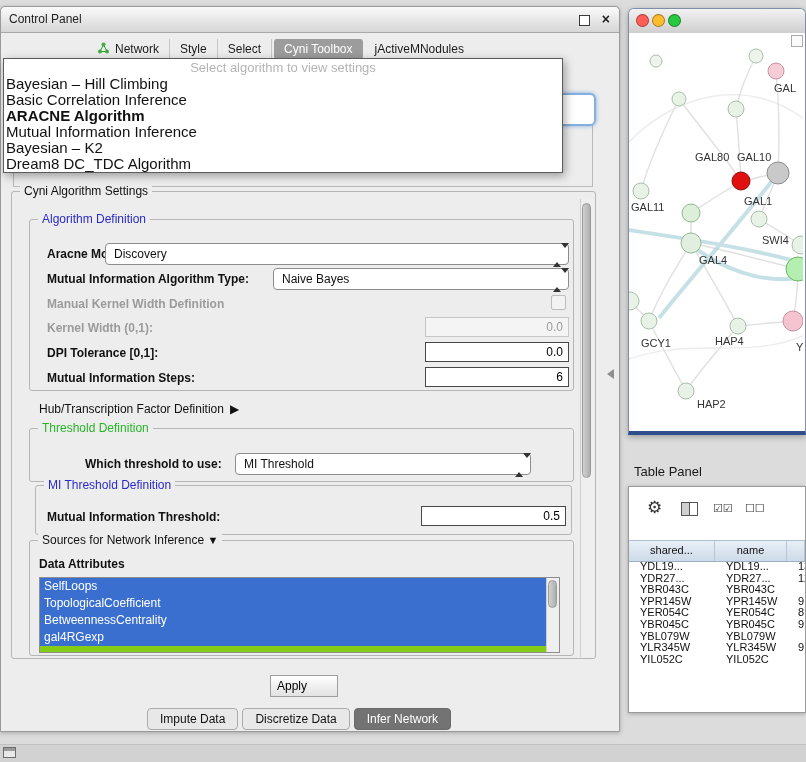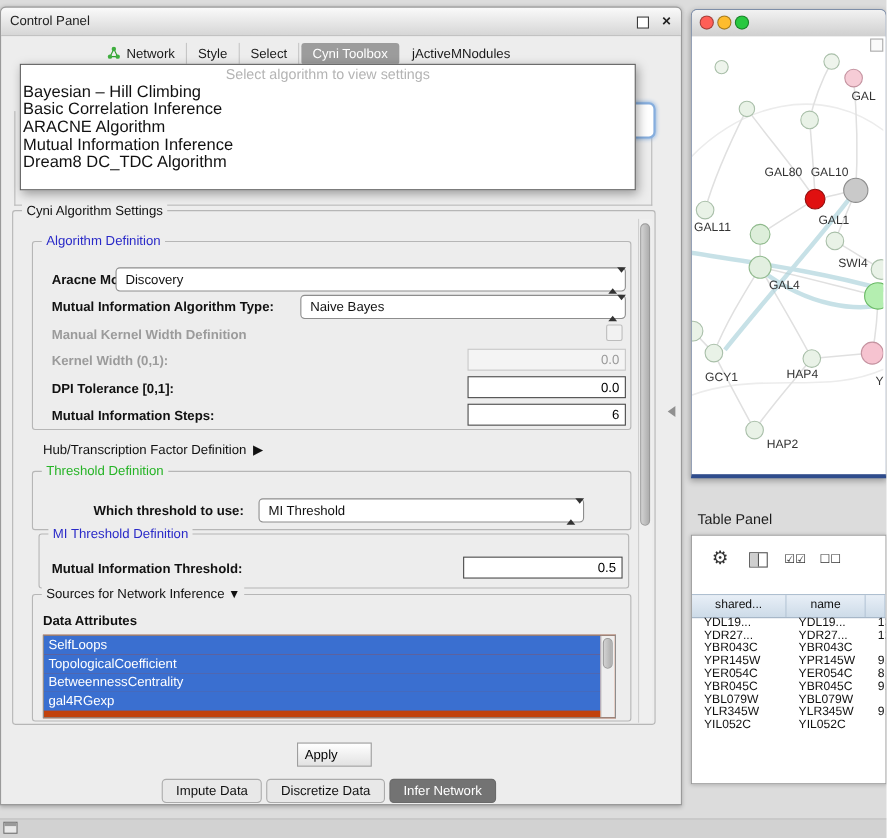--- a/index.html
+++ b/index.html
@@ -16,45 +16,45 @@
   
   .tabstrip{position:absolute;left:86px;top:31px;height:22px;display:flex;align-items:center}
   .tab{padding:3px 10px;border-right:1px solid #c6c6c6;white-space:nowrap;display:flex;align-items:center;gap:5px;color:#1a1a1a}
   .tab:last-child{border-right:none}
   .tab.selected{background:#9c9c9c;color:#fff;border-radius:3px;border-right:none;margin:0 2px}
   
   .fragline{position:absolute;background:#b9b9b9}
   .frag-combo{position:absolute;left:555px;top:86px;width:40px;height:33px;background:#fff;border:2px solid #86aede;
           border-radius:6px;box-shadow:0 0 4px #86aede;box-sizing:border-box}
   
-  .popup{position:absolute;left:17px;top:51px;width:560px;height:115px;background:#fff;border:1px solid #5c5c5c;
+  .popup{position:absolute;left:2px;top:51px;width:560px;height:115px;background:#fff;border:1px solid #5c5c5c;
           box-shadow:2px 3px 9px rgba(0,0,0,.35);z-index:40;box-sizing:border-box;padding-top:1px}
   .popup-placeholder{color:#b4b4b4;text-align:center;font-size:13px;height:16px;line-height:16px}
   .popup-item{font-size:15px;height:16px;line-height:16px;padding-left:2px;white-space:nowrap}
-  .popup-item.bold{font-weight:normal}
+  .popup-item.bold{font-weight:bold}
   
   .group{position:absolute;border:1px solid #b6b6b6;border-radius:3px;box-sizing:border-box}
   .gtitle{position:absolute;top:-8px;left:8px;background:#ededed;padding:0 4px;white-space:nowrap}
   .blue{color:#2a2ac8}
   .green{color:#27b427}
   .lbl{position:absolute;white-space:nowrap}
   .b{font-weight:bold}
   .dis{color:#9b9b9b}
   
   .combo{position:absolute;background:#fff;border:1px solid #8d8d8d;border-radius:4px;height:22px;box-sizing:border-box}
   .combo-text{position:absolute;left:8px;top:3px}
   .combo-arr{position:absolute;right:6px;top:4px;width:9px}
   .combo-arr .up{width:0;height:0;border-left:4px solid transparent;border-right:4px solid transparent;border-bottom:5px solid #333;margin-bottom:2px}
   .combo-arr .dn{width:0;height:0;border-left:4px solid transparent;border-right:4px solid transparent;border-top:5px solid #333}
   input.field{position:absolute;box-sizing:border-box;border:1px solid #474747;background:#fff;text-align:right;
           font:12px "Liberation Sans",sans-serif;padding-right:5px;height:20px}
   input.field:disabled{background:#f4f4f4;border-color:#c6c6c6;color:#9b9b9b}
   .checkbox{position:absolute;width:15px;height:15px;background:#f2f2f2;border:1px solid #bdbdbd;border-radius:2px;box-sizing:border-box}
   
-  .listbox{position:absolute;background:#c2410c;border:1px solid #8d8d8d;box-sizing:border-box;overflow:hidden}
+  .listbox{position:absolute;background:#84cc16;border:1px solid #8d8d8d;box-sizing:border-box;overflow:hidden}
   .list-item{height:17px;line-height:17px;background:#3a6fd0;color:#fff;padding-left:4px;width:calc(100% - 13px);box-sizing:border-box}
   .sb-v{position:absolute;background:#efefef;border-left:1px solid #cfcfcf;box-sizing:border-box}
   .sb-thumb{position:absolute;left:1px;width:9px;background:linear-gradient(90deg,#d2d2d2,#aeaeae);
           border:1px solid #9a9a9a;border-radius:5px;box-sizing:border-box}
   
   .btn{position:absolute;font:12px "Liberation Sans",sans-serif;background:linear-gradient(#ffffff,#e2e2e2);
           border:1px solid #9e9e9e;border-radius:0;box-sizing:border-box;text-align:left}
   .btabstrip{position:absolute;left:146px;top:701px;display:flex}
   .btab{padding:3px 12px;background:#e8e8e8;border:1px solid #ababab;border-radius:4px;margin-right:4px;white-space:nowrap}
   .btab.selected{background:#737373;color:#fff;border-color:#6a6a6a}
@@ -133,20 +133,21 @@
     <div class="fragline" style="left:591px;top:94px;width:1px;height:86px"></div>
     <div class="fragline" style="left:12px;top:179px;width:580px;height:1px"></div>
     <div class="frag-combo"></div>
 
     <div class="popup">
       <div class="popup-placeholder">Select algorithm to view settings</div>
       <div class="popup-item">Bayesian – Hill Climbing</div>
       <div class="popup-item">Basic Correlation Inference</div>
       <div class="popup-item bold">ARACNE Algorithm</div>
       <div class="popup-item">Mutual Information Inference</div>
+      <div class="popup-item">Bayesian – K2</div>
       <div class="popup-item">Dream8 DC_TDC Algorithm</div>
     </div>
 
     <div class="group" style="left:10px;top:184px;width:585px;height:468px">
       <span class="gtitle">Cyni Algorithm Settings</span>
     </div>
 
     <div class="sb-v" style="left:579px;top:192px;width:13px;height:458px">
       <div class="sb-thumb" style="top:4px;height:275px"></div>
     </div>

